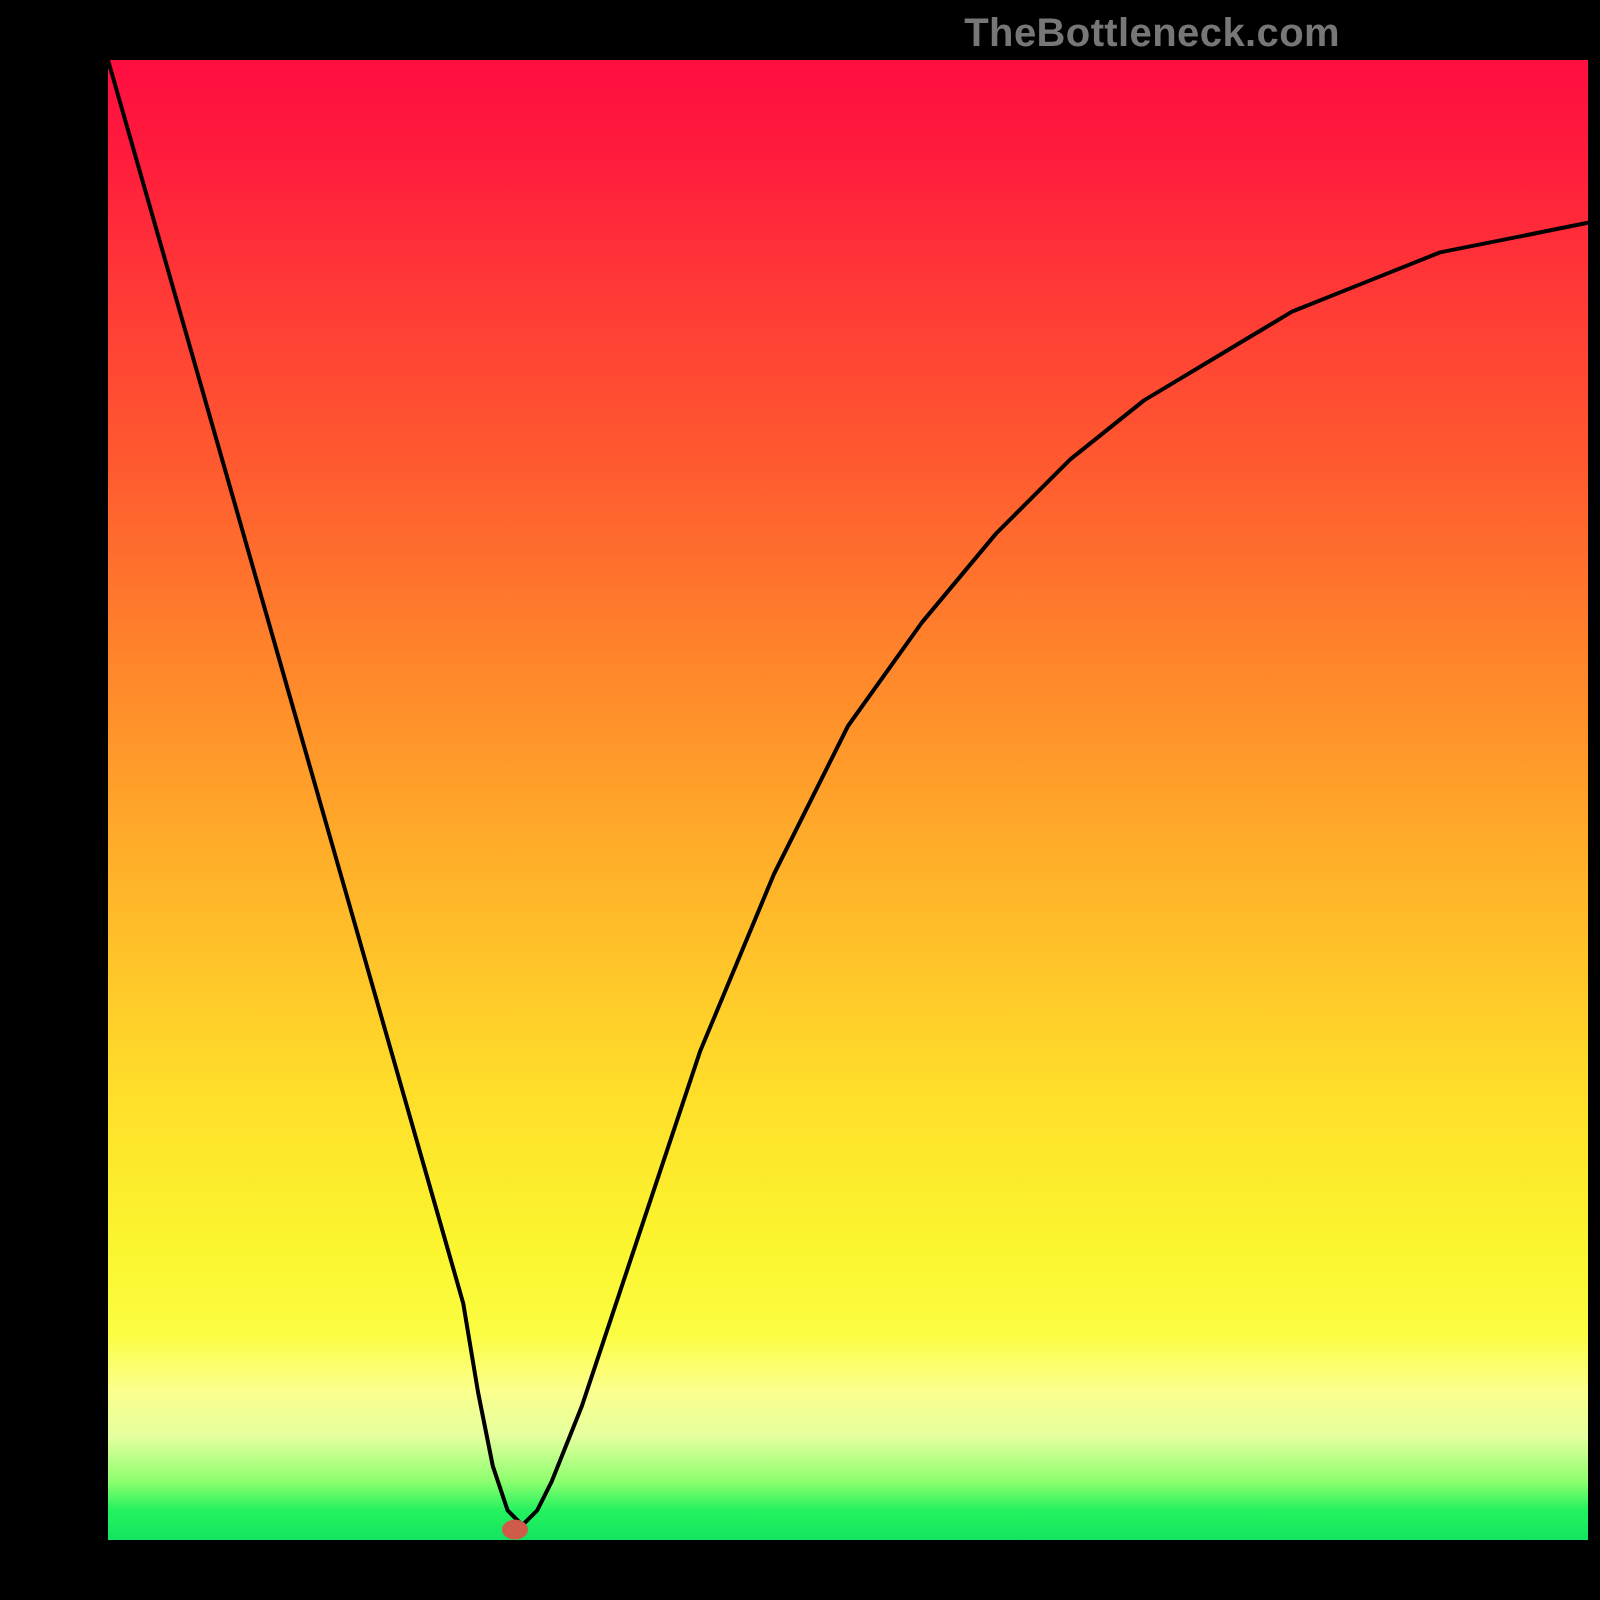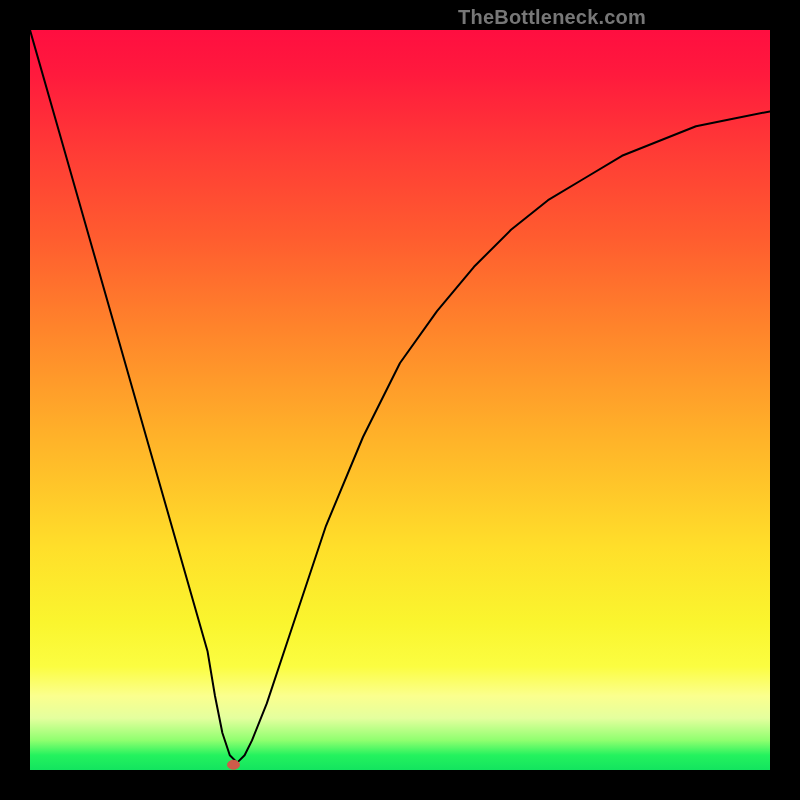--- a/index.html
+++ b/index.html
@@ -9,20 +9,21 @@
     height: 800px;
     overflow: hidden;
     font-family: Arial, Helvetica, sans-serif;
     background: #000;
   }
   .frame {
     position: relative;
     width: 676px;
     height: 800px;
     background: #000;
+    margin-left: 24px;
   }
   .plot-area {
     position: absolute;
     left: 30px;
     top: 30px;
     width: 740px;
     height: 740px;
     overflow: hidden;
   }
   .gradient-bg {

